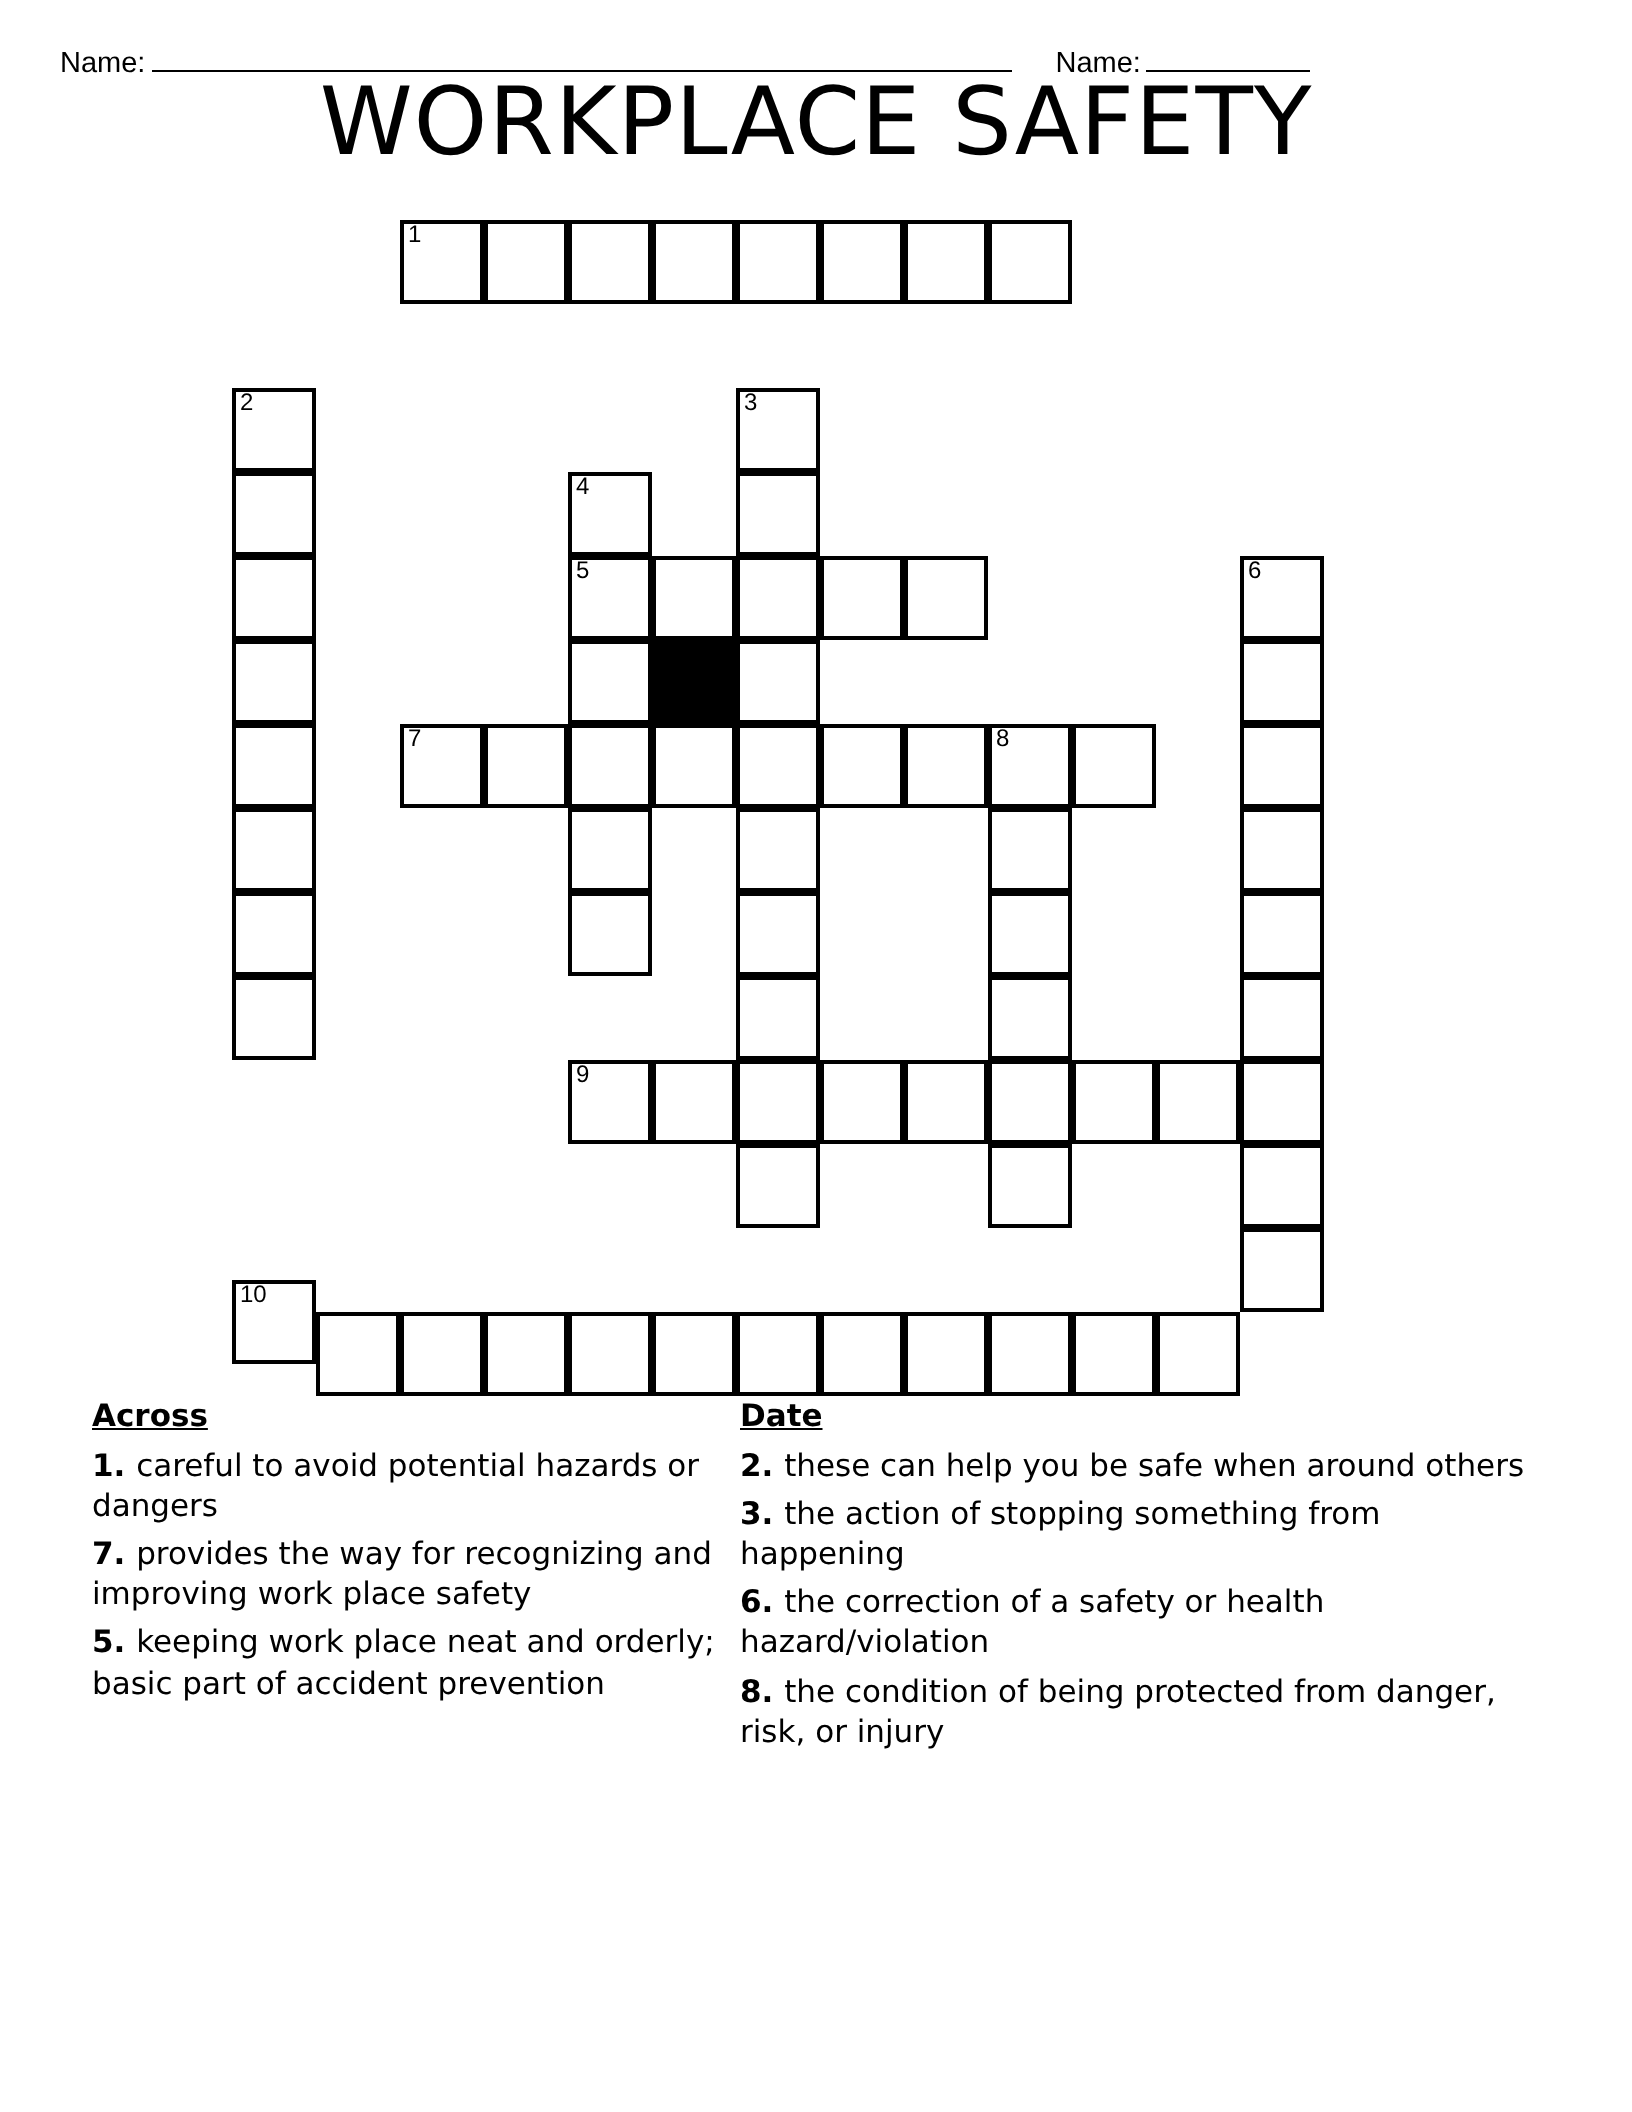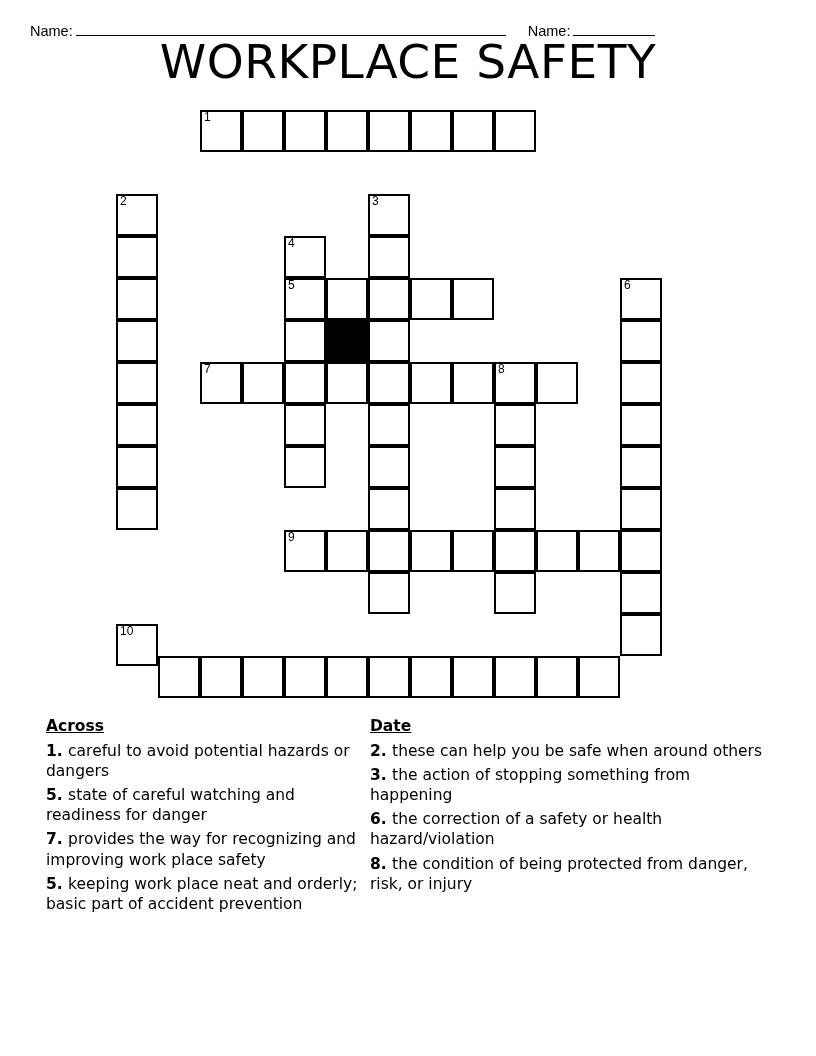--- a/index.html
+++ b/index.html
@@ -93,21 +93,20 @@
   #clues {
     position: absolute;
     left: 0;
     top: 700px;
     width: 816px;
     display: flex;
     align-items: flex-start;
   }
   .clue-col {
     box-sizing: border-box;
-    margin-top: 18px;
   }
   .clue-col.across {
     width: 365px;
     padding-left: 46px;
     padding-right: 0;
   }
   .clue-col.down {
     width: 400px;
     padding-left: 5px;
   }
@@ -220,42 +219,41 @@
     <div class="cell" style="left: 410px; top: 530px;"></div>
     <div class="cell" style="left: 452px; top: 530px;"></div>
     <div class="cell" style="left: 494px; top: 530px;"></div>
     <div class="cell" style="left: 536px; top: 530px;"></div>
     <div class="cell" style="left: 578px; top: 530px;"></div>
     <div class="cell" style="left: 620px; top: 530px;"></div>
     <div class="cell" style="left: 368px; top: 572px;"></div>
     <div class="cell" style="left: 494px; top: 572px;"></div>
     <div class="cell" style="left: 620px; top: 572px;"></div>
     <div class="cell" style="left: 620px; top: 614px;"></div>
-    <div class="cell" style="left: 116px; top: 624px;">
+    <div class="cell" style="left: 116px; top: 640px;">
       <span class="num">10</span>
     </div>
     <div class="cell" style="left: 158px; top: 656px;"></div>
     <div class="cell" style="left: 200px; top: 656px;"></div>
     <div class="cell" style="left: 242px; top: 656px;"></div>
     <div class="cell" style="left: 284px; top: 656px;"></div>
     <div class="cell" style="left: 326px; top: 656px;"></div>
     <div class="cell" style="left: 368px; top: 656px;"></div>
     <div class="cell" style="left: 410px; top: 656px;"></div>
     <div class="cell" style="left: 452px; top: 656px;"></div>
     <div class="cell" style="left: 494px; top: 656px;"></div>
     <div class="cell" style="left: 536px; top: 656px;"></div>
     <div class="cell" style="left: 578px; top: 656px;"></div>
   </div>
 
 <div id="clues">
   <div class="clue-col across">
     <div class="clue-heading">Across</div>
     <div id="across-list">
         <div class="clue"><span class="cnum">1. </span><span class="ctext">careful to avoid potential hazards or dangers</span></div>
-        <div class="clue"><span class="cnum">5. </span><span class="ctext">state of careful watching and readiness for danger</span></div>
         <div class="clue"><span class="cnum">7. </span><span class="ctext">provides the way for recognizing and improving work place safety</span></div>
         <div class="clue"><span class="cnum">5. </span><span class="ctext">keeping work place neat and orderly; basic part of accident prevention</span></div>
       </div>
   </div>
   <div class="clue-col down">
     <div class="clue-heading">Date</div>
     <div id="down-list">
         <div class="clue"><span class="cnum">2. </span><span class="ctext">these can help you be safe when around others</span></div>
         <div class="clue"><span class="cnum">3. </span><span class="ctext">the action of stopping something from happening</span></div>
         <div class="clue"><span class="cnum">6. </span><span class="ctext">the correction of a safety or health hazard/violation</span></div>

